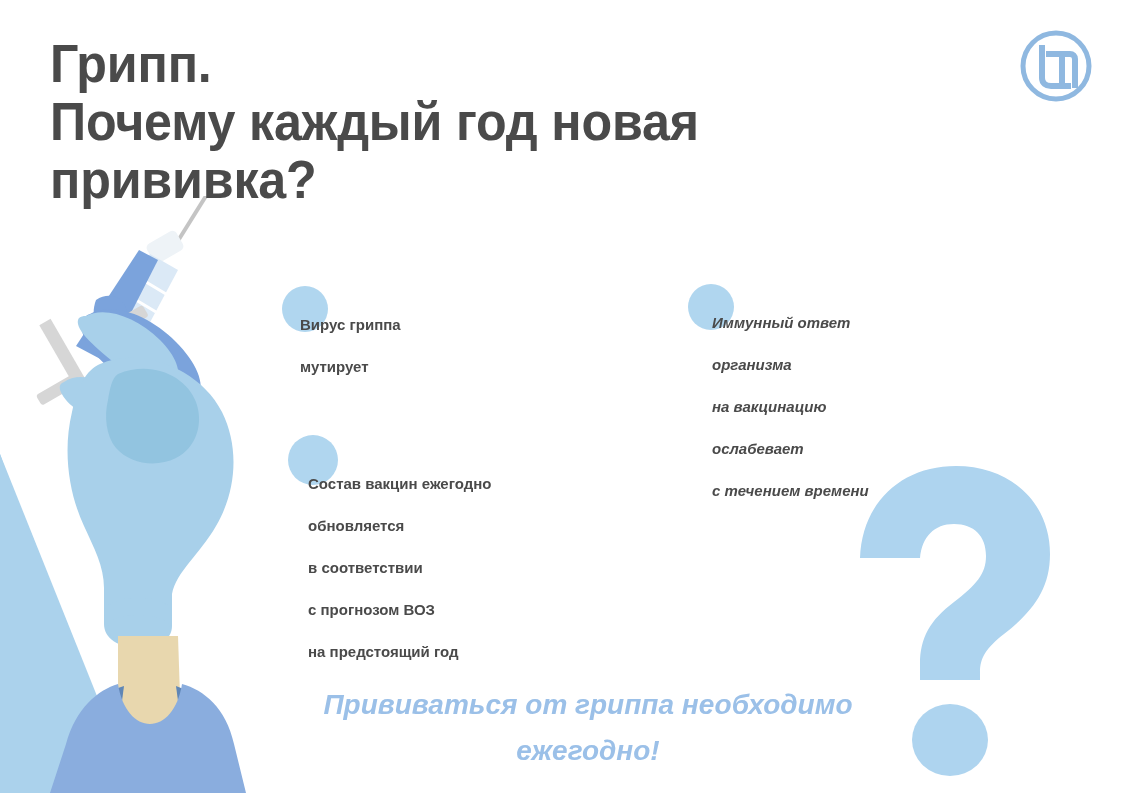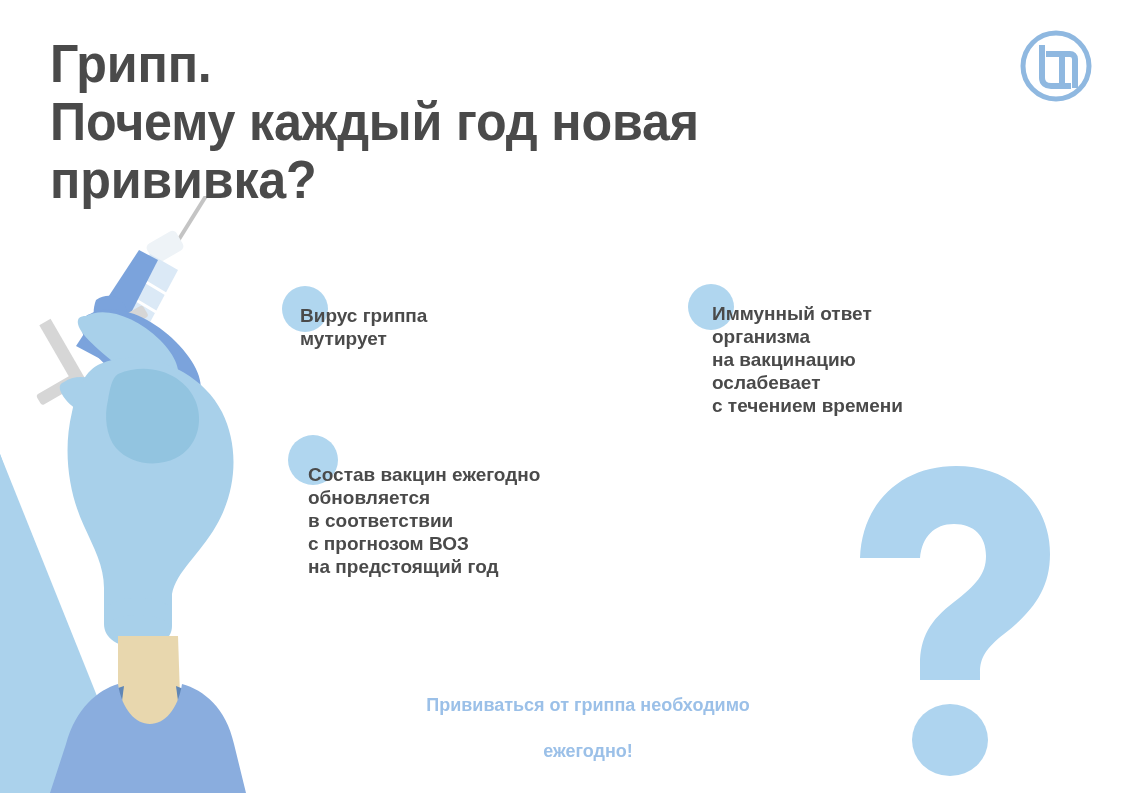--- a/index.html
+++ b/index.html
@@ -81,52 +81,53 @@
     top: 0;
     border-radius: 50%;
     background: #b0d6ef;
     z-index: 1;
   }
   .bullet .btext {
     position: relative;
     z-index: 2;
     font-family: "Liberation Sans", "DejaVu Sans", sans-serif;
     font-weight: 700;
-    font-size: 19px;
-    line-height: 23px;
+    font-size: 15px;
+    line-height: 42px;
     color: #4a4a4a;
     white-space: pre-line;
   }
 
   #bullet-virus        { left: 282px; top: 286px; }
   #bullet-virus .dot   { width: 46px; height: 46px; }
   #bullet-virus .btext { padding-left: 18px; padding-top: 18px; }
 
   #bullet-composition        { left: 288px; top: 435px; }
   #bullet-composition .dot   { width: 50px; height: 50px; }
   #bullet-composition .btext { padding-left: 20px; padding-top: 28px; }
 
-  #bullet-immunity        { left: 688px; top: 284px; }
+  #bullet-immunity        { left: 688px; top: 284px; font-style: italic; }
   #bullet-immunity .dot   { width: 46px; height: 46px; }
   #bullet-immunity .btext { padding-left: 24px; padding-top: 18px; }
 
   
   .footer {
     position: absolute;
     left: 258px;
     top: 682px;
     width: 660px;
     text-align: center;
     font-family: "Liberation Sans", "DejaVu Sans", sans-serif;
     font-weight: 700;
-    font-size: 18px;
+    font-size: 28px;
     line-height: 46px;
     color: #9bc0e8;
     white-space: pre-line;
     z-index: 30;
+    font-style: italic;
   }
 </style>
 </head>
 <body>
 
 <div id="poster">
 
   <div class="illustration">
     <svg width="300" height="597" viewBox="0 0 300 597" xmlns="http://www.w3.org/2000/svg">
 

